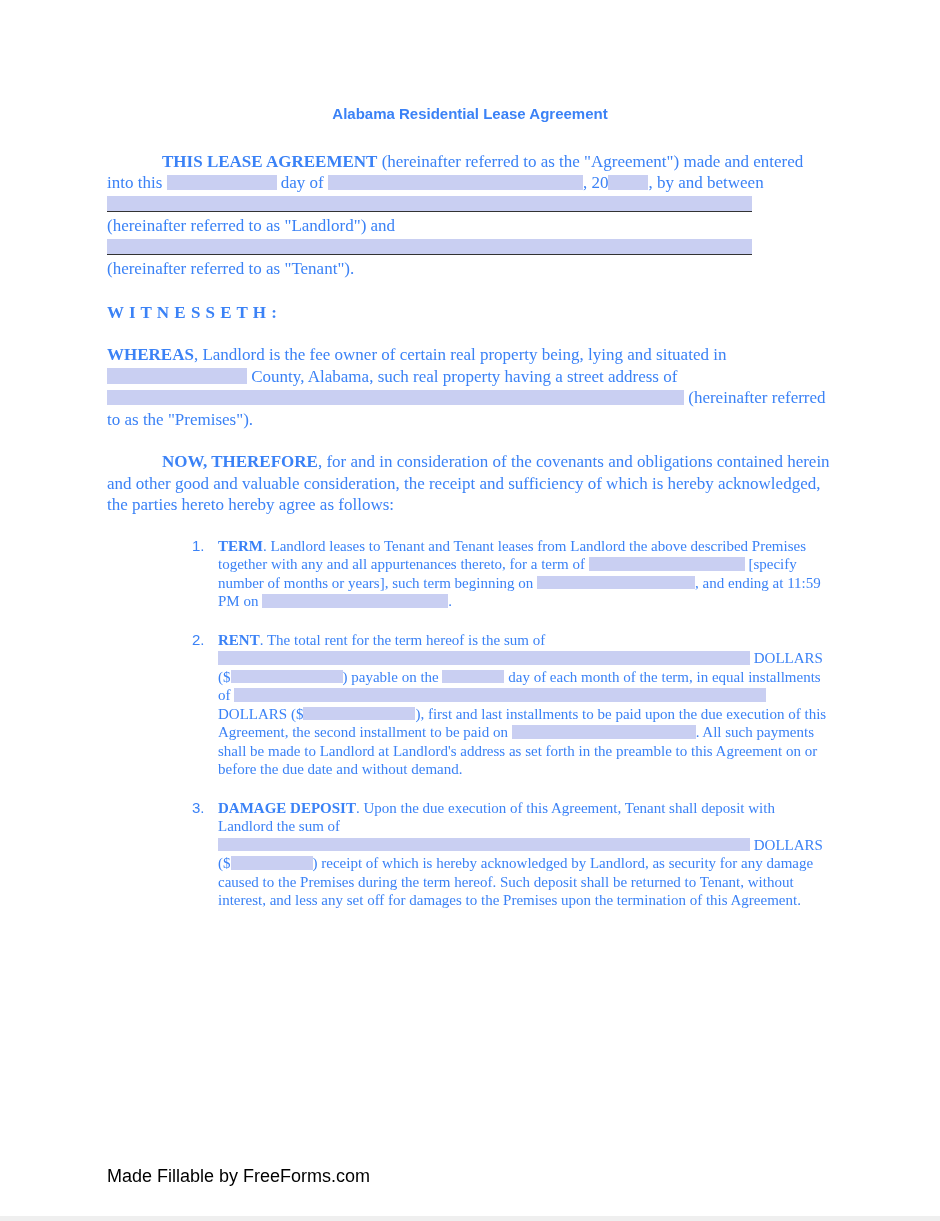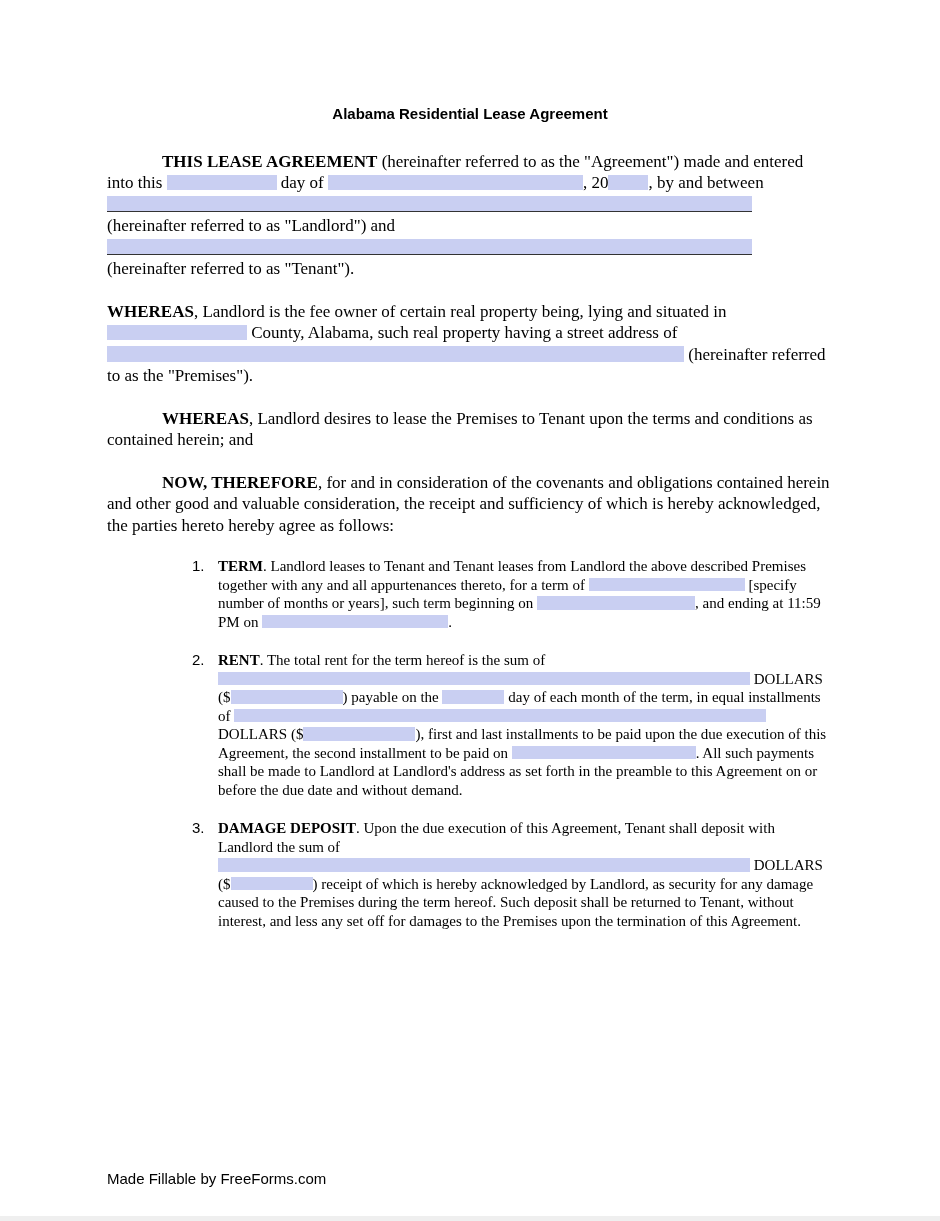--- a/index.html
+++ b/index.html
@@ -8,21 +8,21 @@
     width: 940px; height: 1221px;
     background: #ffffff;
     position: relative;
     overflow: hidden;
   }
   .page {
     padding: 103px 107px 0 107px;
     font-family: "Liberation Serif", serif;
     font-size: 17px;
     line-height: 21.5px;
-    color: #000000;
+    color: #3b82f6;
   }
   .title {
     font-family: "Liberation Sans", sans-serif;
     font-size: 15px;
     font-weight: bold;
     text-align: center;
     margin: 0 0 26px 0;
   }
   .para { margin: 0 0 21px 0; }
   .para.indent { text-indent: 55px; }
@@ -45,43 +45,43 @@
     line-height: 18.5px;
   }
   .clause { display: flex; margin: 0 0 20px 0; }
   .clause .num { width: 26px; margin-left: 85px; flex: none; }
   .clause-body { flex: 1; font-family: Liberation Serif, serif; }
   .footer {
     position: absolute;
     left: 107px;
     bottom: 34px;
     font-family: "Liberation Sans", sans-serif;
-    font-size: 15px;
+    font-size: 18px;
     color: #000;
   }
   .page-edge {
     position: absolute;
     left: 0; right: 0; bottom: 0;
     height: 5px;
     background: #efefef;
   }
 </style>
 </head>
 <body>
 
 <div class="page">
 
   <h1 class="title">Alabama Residential Lease Agreement</h1>
 
   <p class="para indent"><b>THIS LEASE AGREEMENT</b><span> (hereinafter referred to as the "Agreement") made and entered into this </span><span class="blank" style="width: 110px; background: rgb(201, 207, 242);"></span><span> day of </span><span class="blank" style="width: 255px; background: rgb(201, 207, 242);"></span><span>, 20</span><span class="blank" style="width: 40px; background: rgb(201, 207, 242);"></span><span>, by and between </span><span class="blank u" style="width: 645px; background: rgb(201, 207, 242);"></span><span> (hereinafter referred to as "Landlord") and </span><span class="blank u" style="width: 645px; background: rgb(201, 207, 242);"></span><span> (hereinafter referred to as "Tenant").</span></p>
 
+  <p class="witnesseth">W I T N E S S E T H :</p>
 
   <p class="para"><b>WHEREAS</b><span>, Landlord is the fee owner of certain real property being, lying and situated in </span><span class="blank" style="width: 140px; background: rgb(201, 207, 242);"></span><span> County, Alabama, such real property having a street address of </span><span class="blank" style="width: 577px; background: rgb(201, 207, 242);"></span><span> (hereinafter referred to as the "Premises").</span></p>
 
-  <p class="para indent"><b>WHEREAS</b><span>, Landlord desires to lease the Premises to Tenant upon the terms and conditions as contained herein; and</span></p>
 
 
   <p class="para indent"><b>NOW, THEREFORE</b><span>, for and in consideration of the covenants and obligations contained herein and other good and valuable consideration, the receipt and sufficiency of which is hereby acknowledged, the parties hereto hereby agree as follows:</span></p>
 
   <div class="clauses">
 
     <div class="clause">
       <span class="num">1.</span>
       <div class="clause-body"><b>TERM</b><span>.  Landlord leases to Tenant and Tenant leases from Landlord the above described Premises together with any and all appurtenances thereto, for a term of </span><span class="blank" style="width: 156px; background: rgb(201, 207, 242);"></span><span> [specify number of months or years], such term beginning on </span><span class="blank" style="width: 158px; background: rgb(201, 207, 242);"></span><span>, and ending at 11:59 PM on </span><span class="blank" style="width: 186px; background: rgb(201, 207, 242);"></span><span>.</span></div>
     </div>

